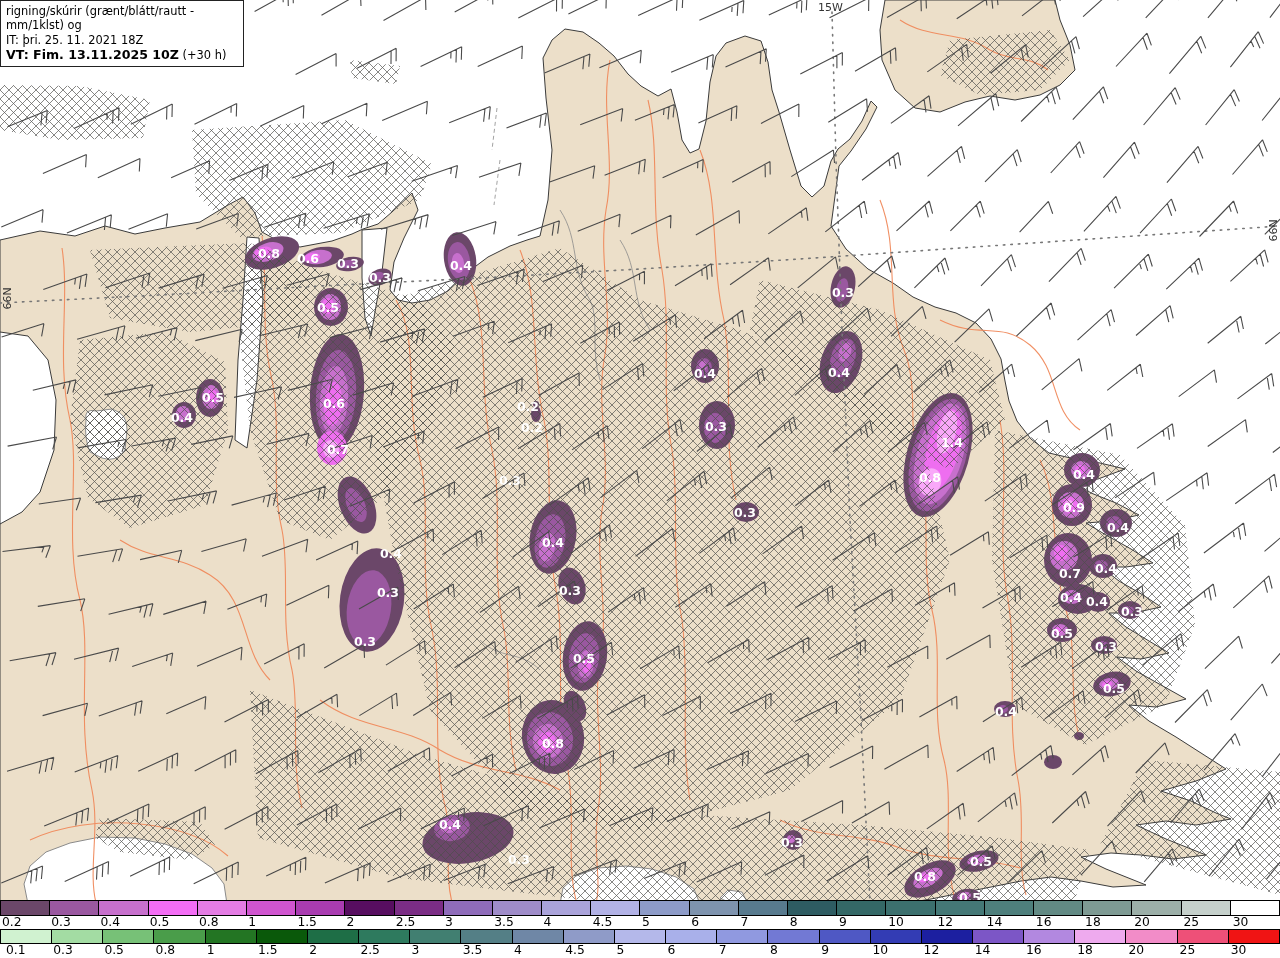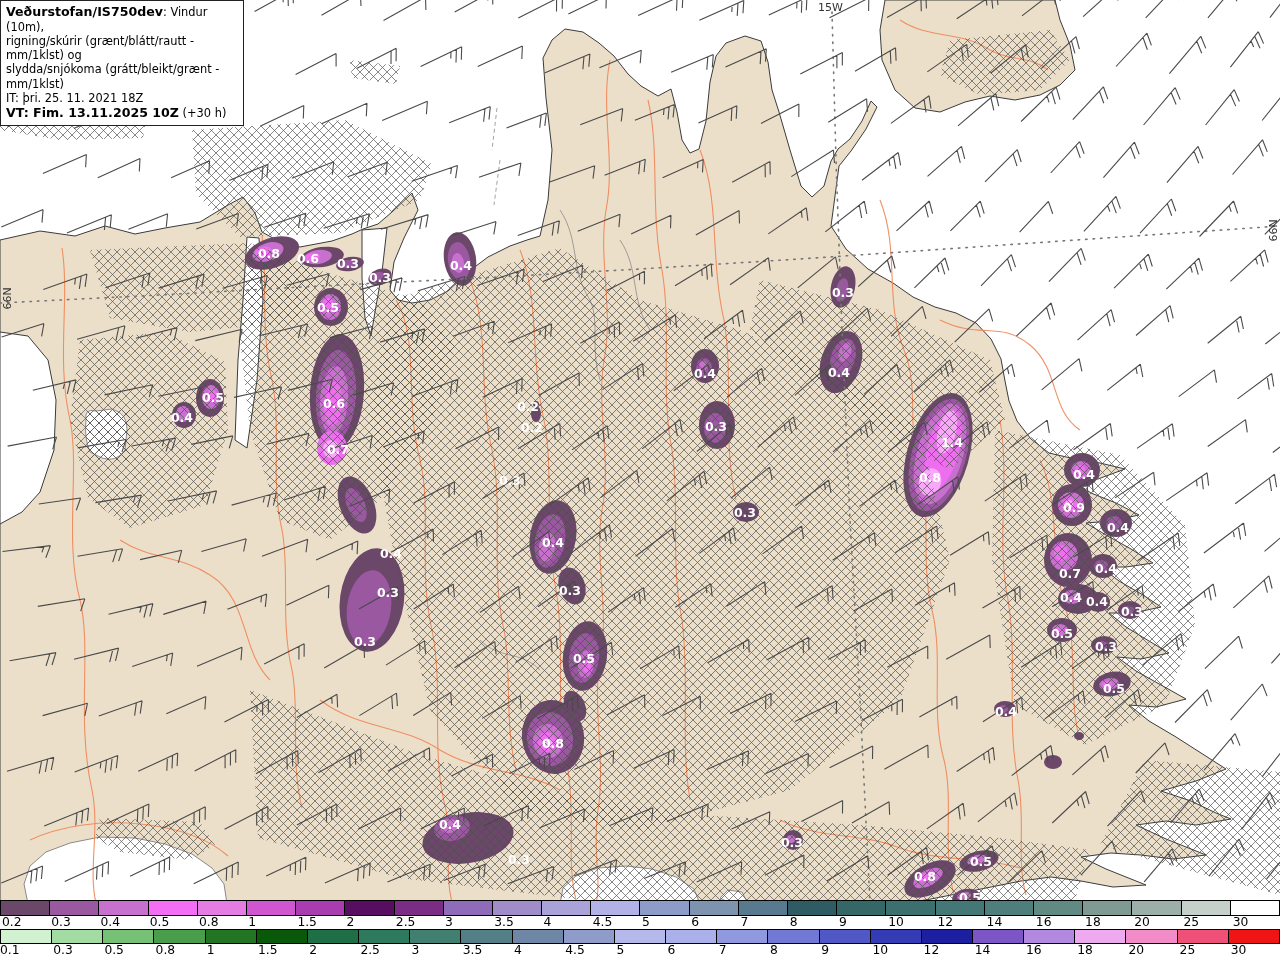--- a/index.html
+++ b/index.html
@@ -287,23 +287,21 @@
         <text x="1114" y="692.5">0.5</text>
         <text x="1006" y="715.5">0.4</text>
         <text x="792" y="846.5">0.3</text>
         <text x="981" y="865.5">0.5</text>
         <text x="925" y="880.5">0.8</text>
         <text x="970" y="901.5">0.5</text>
       </g>
 </svg>
 
 <div class="titlebox">
-  <div><b>Veðurstofan/IS750dev</b><span>: Vindur (10m),</span></div>
   <div>rigning/skúrir (grænt/blátt/rautt - mm/1klst) og</div>
-  <div>slydda/snjókoma (grátt/bleikt/grænt - mm/1klst)</div>
   <div>IT: þri. 25. 11. 2021 18Z</div>
   <div><b>VT: Fim. 13.11.2025 10Z</b><span> (+30 h)</span></div>
 </div>
 
 <div class="grat" style="left:818px;top:1px">15W</div>
 <div class="grat vert" style="left:-4px;top:292px">66N</div>
 <div class="grat vert" style="left:1262px;top:224px">66N</div>
 
 <div class="colorbars">
   <div class="band b1" id="snow-band">
@@ -383,21 +381,21 @@
         <div class="seg" style="background: rgb(51, 60, 180);"></div>
         <div class="seg" style="background: rgb(28, 31, 160);"></div>
         <div class="seg" style="background: rgb(124, 86, 198);"></div>
         <div class="seg" style="background: rgb(178, 136, 224);"></div>
         <div class="seg" style="background: rgb(238, 170, 238);"></div>
         <div class="seg" style="background: rgb(242, 140, 200);"></div>
         <div class="seg" style="background: rgb(238, 80, 120);"></div>
         <div class="seg" style="background: rgb(240, 20, 20);"></div>
       </div>
   <div class="ticks t2" id="rain-ticks">
-        <span style="left: 0;">0.1</span>
+        <span style="left: 6px;">0.1</span>
         <span style="left: 53.2px;">0.3</span>
         <span style="left: 104.4px;">0.5</span>
         <span style="left: 155.6px;">0.8</span>
         <span style="left: 206.8px;">1</span>
         <span style="left: 258px;">1.5</span>
         <span style="left: 309.2px;">2</span>
         <span style="left: 360.4px;">2.5</span>
         <span style="left: 411.6px;">3</span>
         <span style="left: 462.8px;">3.5</span>
         <span style="left: 514px;">4</span>

